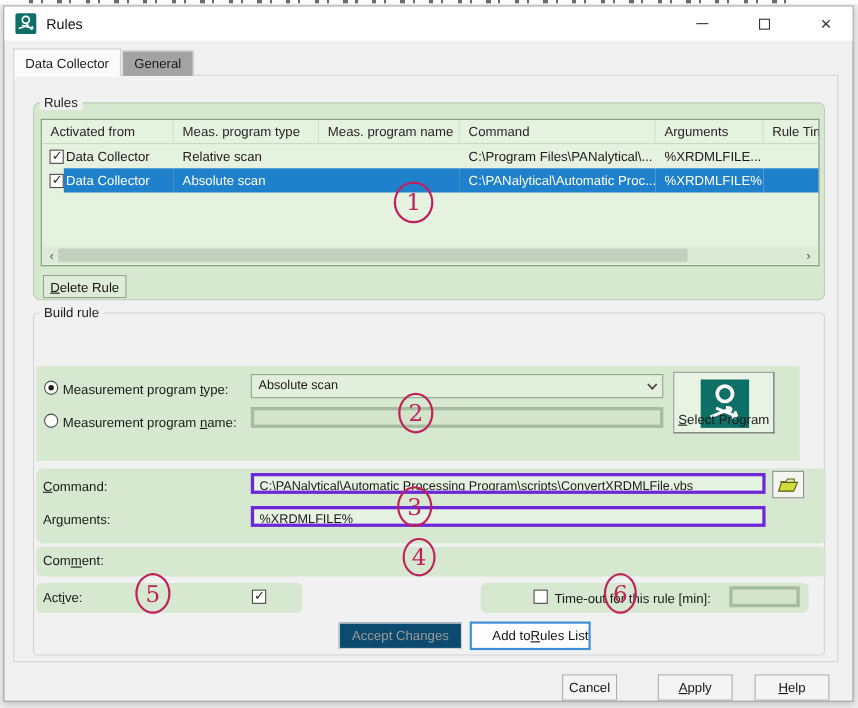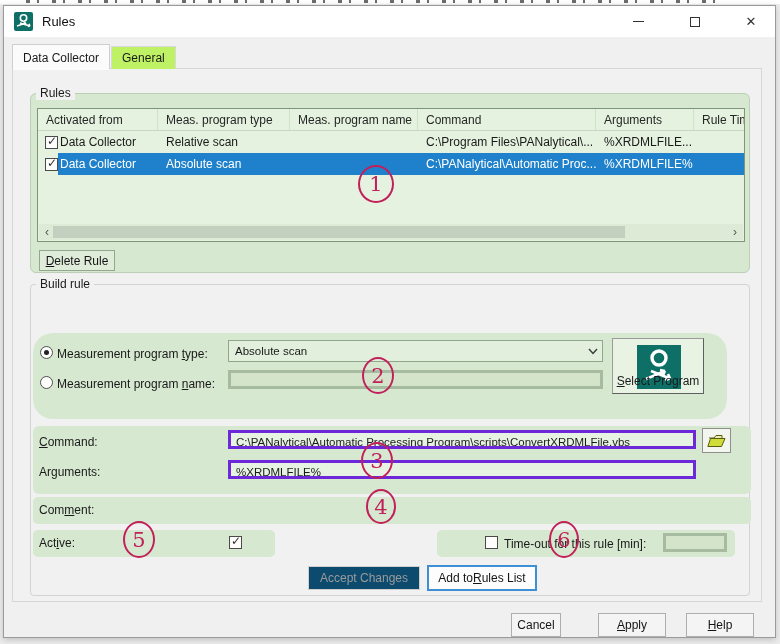--- a/index.html
+++ b/index.html
@@ -22,21 +22,21 @@
     background:#f0f0f0; border:1px solid #9a9a9a; box-shadow:0 2px 6px rgba(0,0,0,.18);
   }
   .titlebar{ position:absolute; left:0; top:0; right:0; height:31px; background:#ffffff; }
   .app-icon{ position:absolute; left:10px; top:6px; width:19px; height:19px; background:#0E6F66; border-radius:2px; }
   .title-text{ position:absolute; left:38px; top:0; line-height:31px; font-size:13px; color:#101010; }
   .winbtn{ position:absolute; top:0; width:46px; height:31px; display:flex; align-items:center; justify-content:center; }
   .glyph-min{ width:11px; height:1px; background:#333; display:block; }
   .glyph-max{ width:10px; height:10px; border:1px solid #333; display:block; }
 
   .tabs{ position:absolute; left:8px; top:41px; height:22px; display:flex; align-items:flex-end; z-index:3; }
-  .tab{ padding:4px 10px 4px 10px; border:1px solid #d9d9d9; border-bottom:none; background:#bef264; margin-right:1px; }
+  .tab{ padding:4px 10px 4px 10px; border:1px solid #d9d9d9; border-bottom:none; background:#a3a3a3; margin-right:1px; }
   .tab.active{ background:#fbfbfb; padding-top:6px; margin-top:-2px; border-color:#cfcfcf; position:relative; }
   .tab.active::after{ content:""; position:absolute; left:0; right:0; bottom:-1px; height:2px; background:#fbfbfb; }
 
   .panel{ position:absolute; left:8px; top:62px; width:750px; height:534px; background:#f1f1f1; border:1px solid #d6d6d6; }
 
   .grouplabel{ position:absolute; background:#f1f1f1; padding:0 4px; z-index:2; font-size:12px; }
 
   .rules-group{ position:absolute; left:17px; top:24px; width:720px; height:180px;
     background:#d6e8cf; border:1px solid #bccfb6; border-radius:6px; }
 
@@ -177,21 +177,21 @@
       <button class="btn btn-green" style="position:absolute; left:8px; top:156px; width:76px; height:21px;">
           <span></span>
           <span class="ak">D</span>
           <span>elete Rule</span>
         </button>
     </div>
 
     <span class="grouplabel" style="left:23px; top:208px;">Build rule</span>
     <div class="build-group">
 
-      <div class="gz" style="left:2px; top:48px; width:694px; height:86px; border-radius:20px;">
+      <div class="gz" style="left:2px; top:48px; width:694px; height:86px; border-radius:0;">
         <span class="radio on" style="position:absolute; left:7px; top:13px;"></span>
         <span class="flabel" style="left:24px; top:14px;"><span>Measurement program </span><span class="ak">t</span><span>ype:</span></span>
         <div class="dropdown" style="left:195px; top:7px; width:375px;">
           <span>Absolute scan</span>
           <svg class="dd-chev" width="10" height="7" viewBox="0 0 10 7">
               <polyline points="1,1 5,5.5 9,1" fill="none" stroke="#3a3a3a" stroke-width="1.4"></polyline>
             </svg>
         </div>
 
         <span class="radio" style="position:absolute; left:7px; top:43px;"></span>
@@ -232,21 +232,21 @@
         <span class="checkbox checked" style="position:absolute; left:196px; top:6px;"></span>
       </div>
 
       <div class="gz" style="left:406px; top:245px; width:298px; height:27px; border-radius:5px;">
         <span class="checkbox" style="position:absolute; left:48px; top:6px;"></span>
         <span class="flabel" style="left:67px; top:7px;">Time-out for this rule [min]:</span>
         <div class="field disabled" style="left:226px; top:3px; width:64px;"></div>
       </div>
 
       <button class="btn btn-disabled" style="position:absolute; left:277px; top:281px; width:112px; height:24px;">Accept Changes</button>
-      <button class="btn btn-focus" style="position:absolute; left:396px; top:280px; width:110px; height:26px;">
+      <button class="btn btn-focus" style="position:absolute; left:396px; top:280px; width:110px; height:26px;justify-content:flex-end;">
           <span>Add to </span>
           <span class="ak">R</span>
           <span>ules List</span>
         </button>
     </div>
   </div>
 
   <button class="btn footer-btn" style="left:432px; top:607px; width:68px;margin-top:44px;">OK</button>
   <button class="btn footer-btn" style="left:507px; top:607px; width:50px;">Cancel</button>
   <button class="btn footer-btn" style="left:594px; top:607px; width:68px;">

